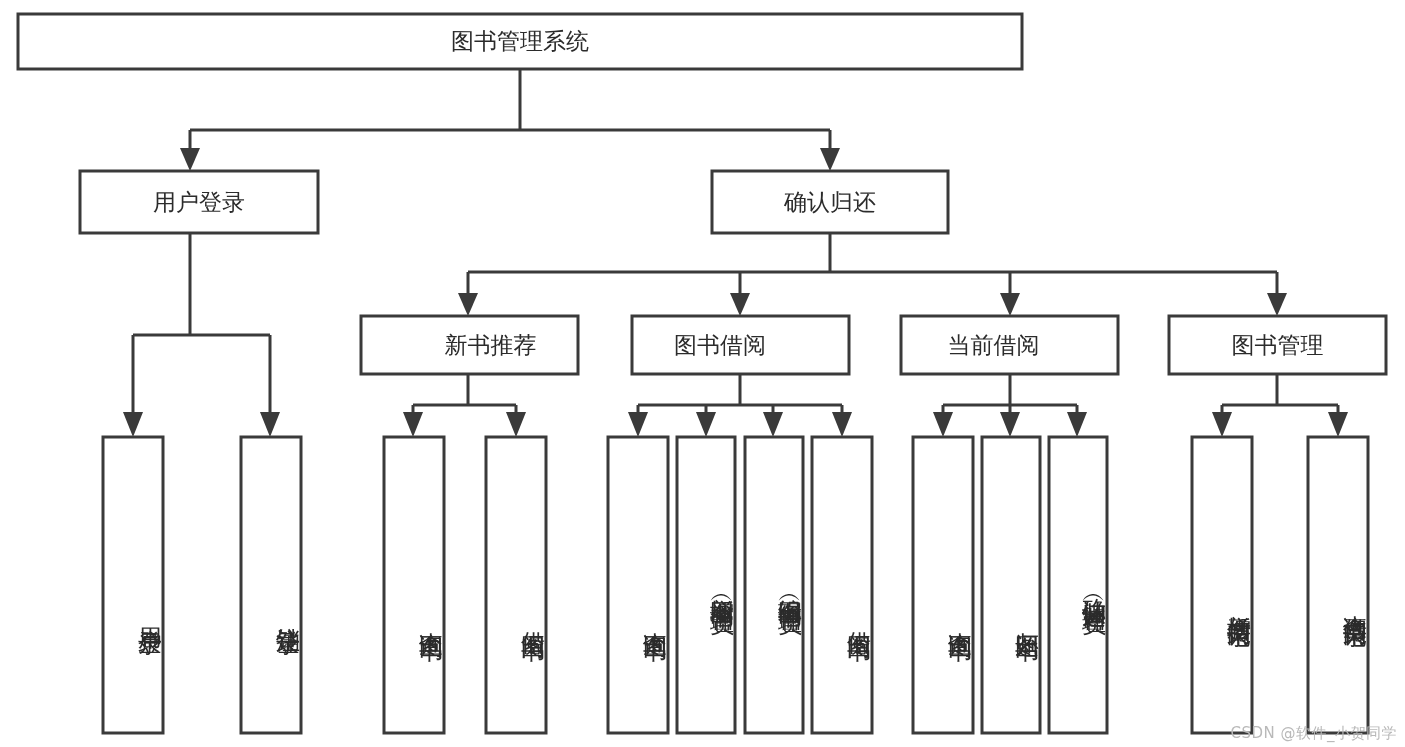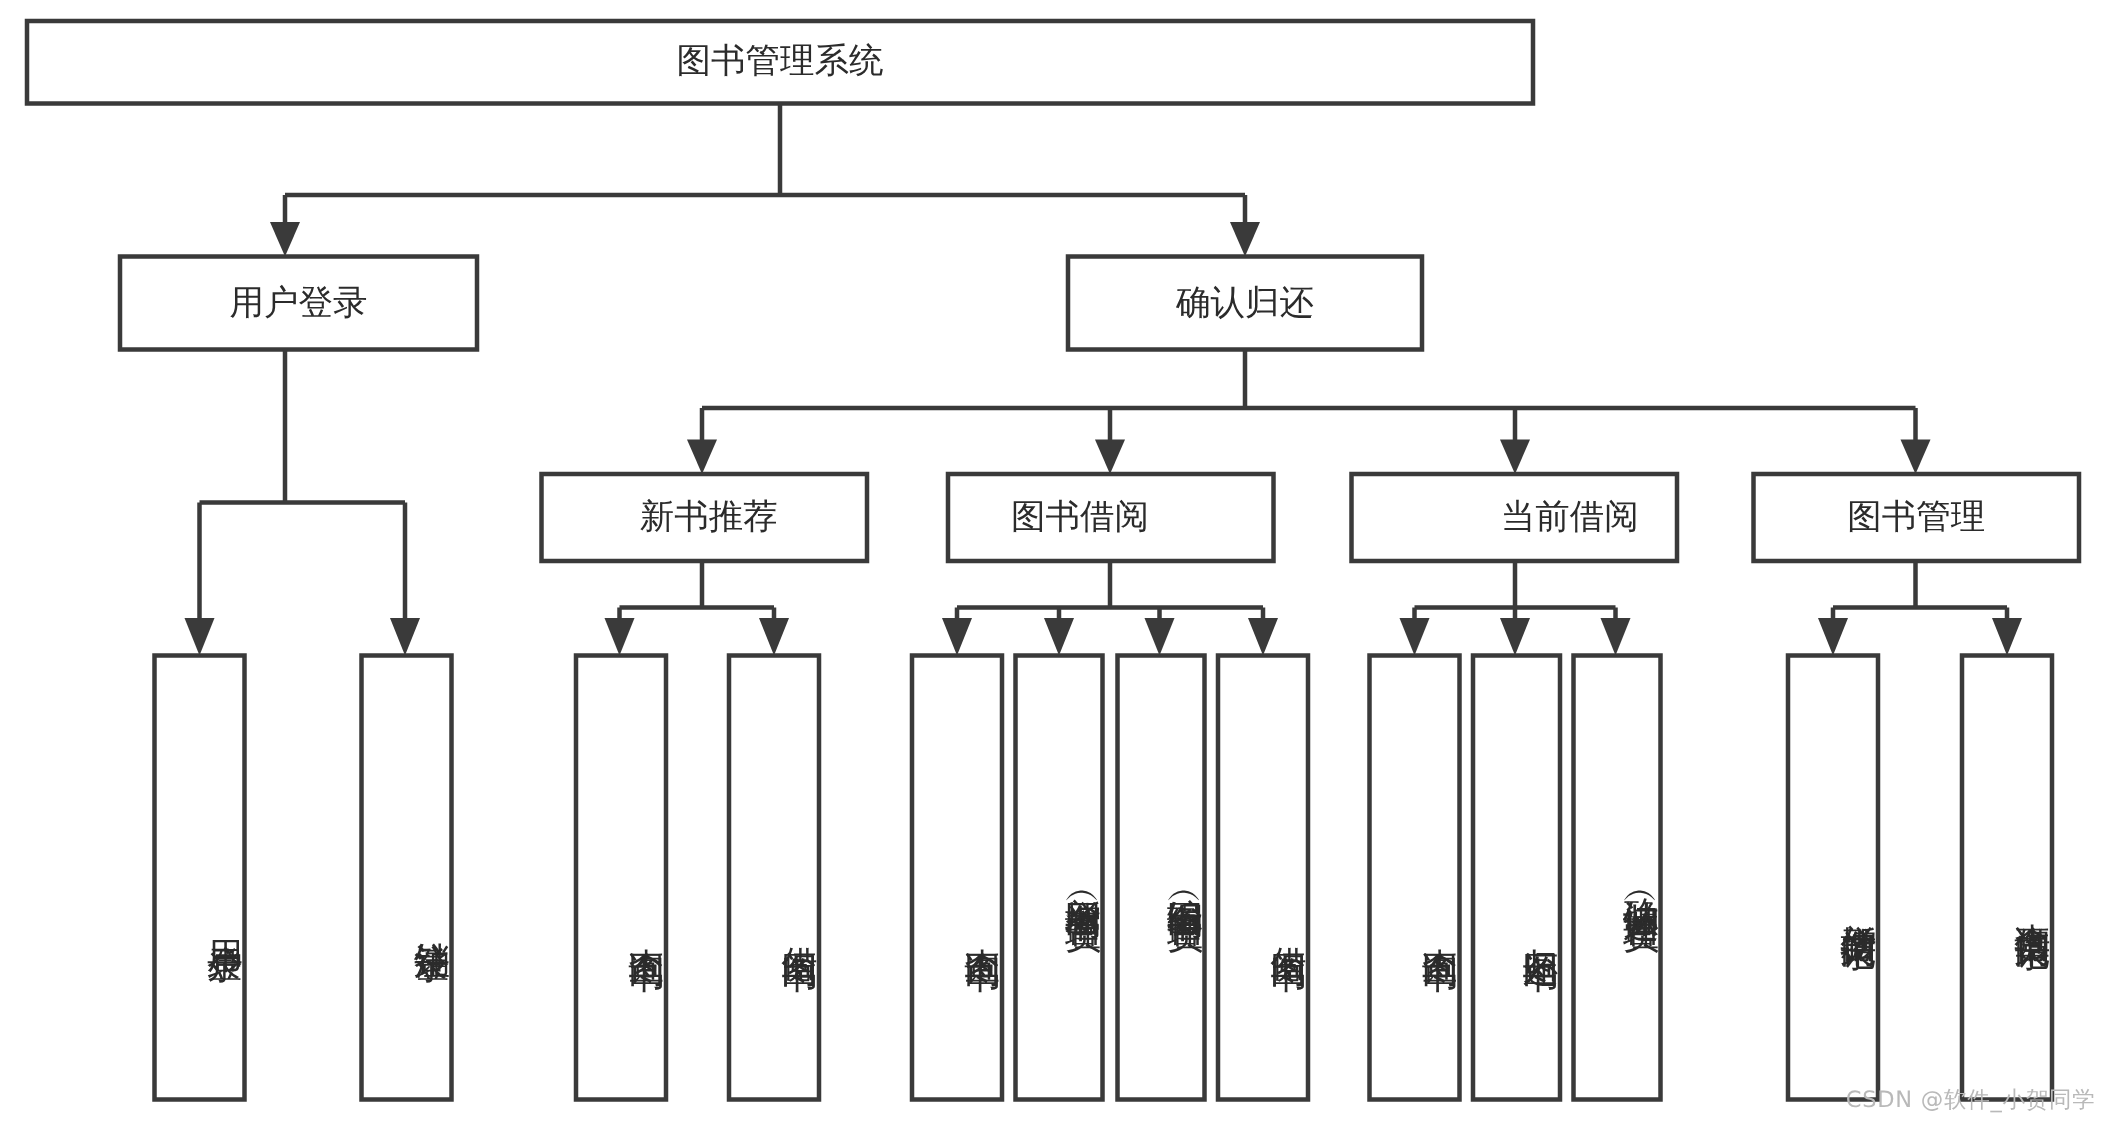--- a/index.html
+++ b/index.html
@@ -161,23 +161,23 @@
 
     <rect class="node-box" x="1192" y="437" width="60" height="296"></rect>
     <rect class="node-box" x="1308" y="437" width="60" height="296"></rect>
   </svg>
 
   <div class="node-label label-root" style="left:18px; top:14px; width:1004px; height:55px;">图书管理系统</div>
 
   <div class="node-label label-h" style="left:80px; top:171px; width:238px; height:62px;">用户登录</div>
   <div class="node-label label-h" style="left:712px; top:171px; width:236px; height:62px;">确认归还</div>
 
-  <div class="node-label label-h" style="left:364px; top:316px; width:217px; height:58px;">新书推荐</div>
+  <div class="node-label label-h" style="left:382px; top:316px; width:217px; height:58px;">新书推荐</div>
   <div class="node-label label-h" style="left:632px; top:316px; width:176px; height:58px;">图书借阅</div>
-  <div class="node-label label-h" style="left:938px; top:316px; width:217px; height:58px;">当前借阅</div>
+  <div class="node-label label-h" style="left:885px; top:316px; width:217px; height:58px;">当前借阅</div>
   <div class="node-label label-h" style="left:1169px; top:316px; width:217px; height:58px;">图书管理</div>
 
   <div class="node-label label-v" style="left:103px; top:487px; width:60px; height:246px;">用户登录</div>
   <div class="node-label label-v" style="left:241px; top:487px; width:60px; height:246px;">注销登录</div>
 
   <div class="node-label label-v" style="left:384px; top:497px; width:60px; height:236px;">查询图书</div>
   <div class="node-label label-v" style="left:486px; top:497px; width:60px; height:236px;">借阅图书</div>
 
   <div class="node-label label-v" style="left:608px; top:497px; width:60px; height:236px;">查询图书</div>
   <div class="node-label label-v long" style="left:677px; top:441px; width:58px; height:292px;">新增图书（管理员）</div>

